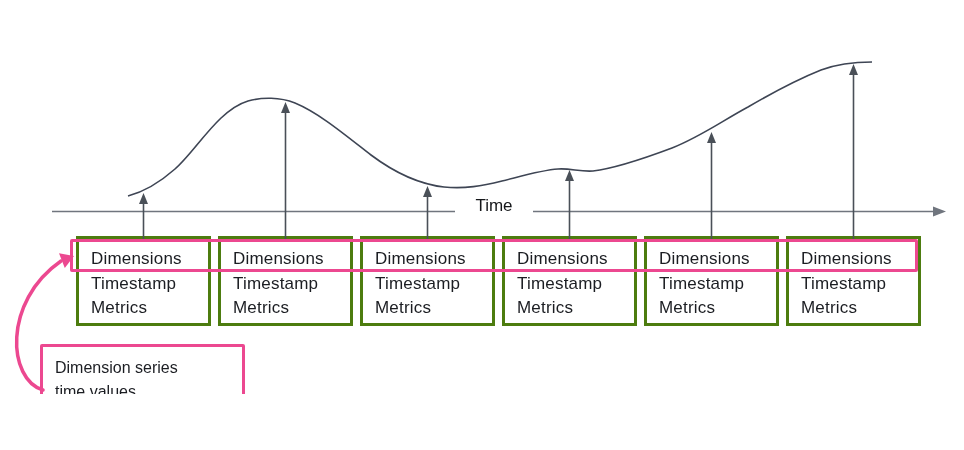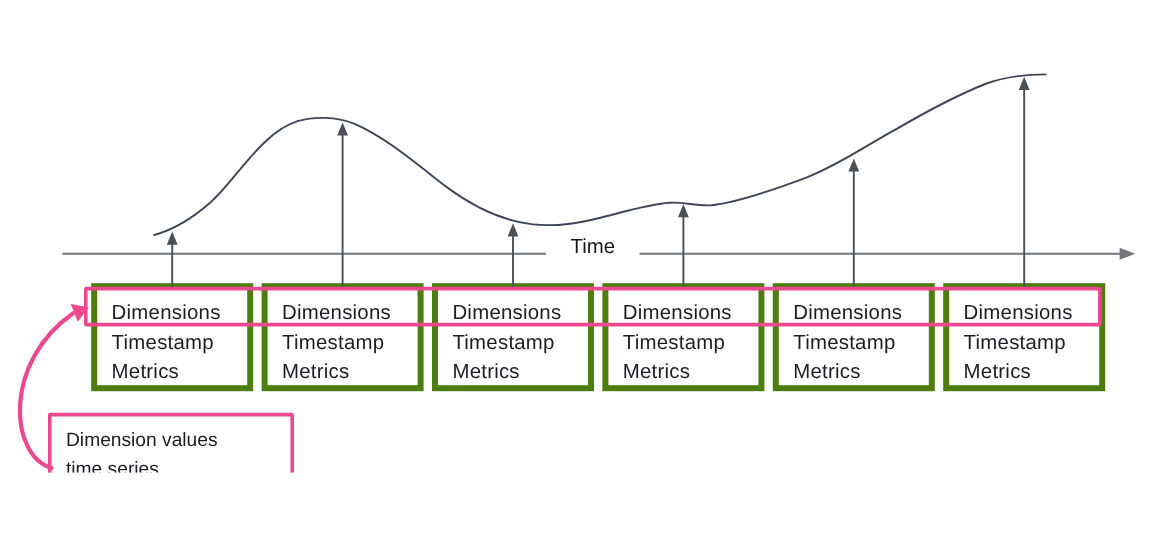--- a/index.html
+++ b/index.html
@@ -16,21 +16,21 @@
     z-index:5;pointer-events:none;
   }
   .records-row{
     position:absolute;left:76px;top:236px;
     display:flex;z-index:1;
   }
   .record{
     width:135px;height:90px;
     margin-right:7px;
     box-sizing:border-box;
-    border:5px solid #4d7c0f;
+    border:3px solid #4d7c0f;
     background:#ffffff;
     padding:8px 0 0 12px;
   }
   .record:last-child{margin-right:0;}
   .field{
     font-size:17px;
     letter-spacing:0.2px;
     line-height:24.5px;
     white-space:nowrap;
     color:#1b1d22;
@@ -159,17 +159,17 @@
     <div class="record">
       <div class="field">Dimensions</div>
       <div class="field">Timestamp</div>
       <div class="field">Metrics</div>
     </div>
   </div>
 
   <div class="highlight-band"></div>
 
   <div class="callout">
-    <div class="callout-line">Dimension values</div>
-    <div class="callout-line">time series</div>
+    <div class="callout-line">Dimension series</div>
+    <div class="callout-line">time values</div>
   </div>
 
 </div>
 
 </body></html>

